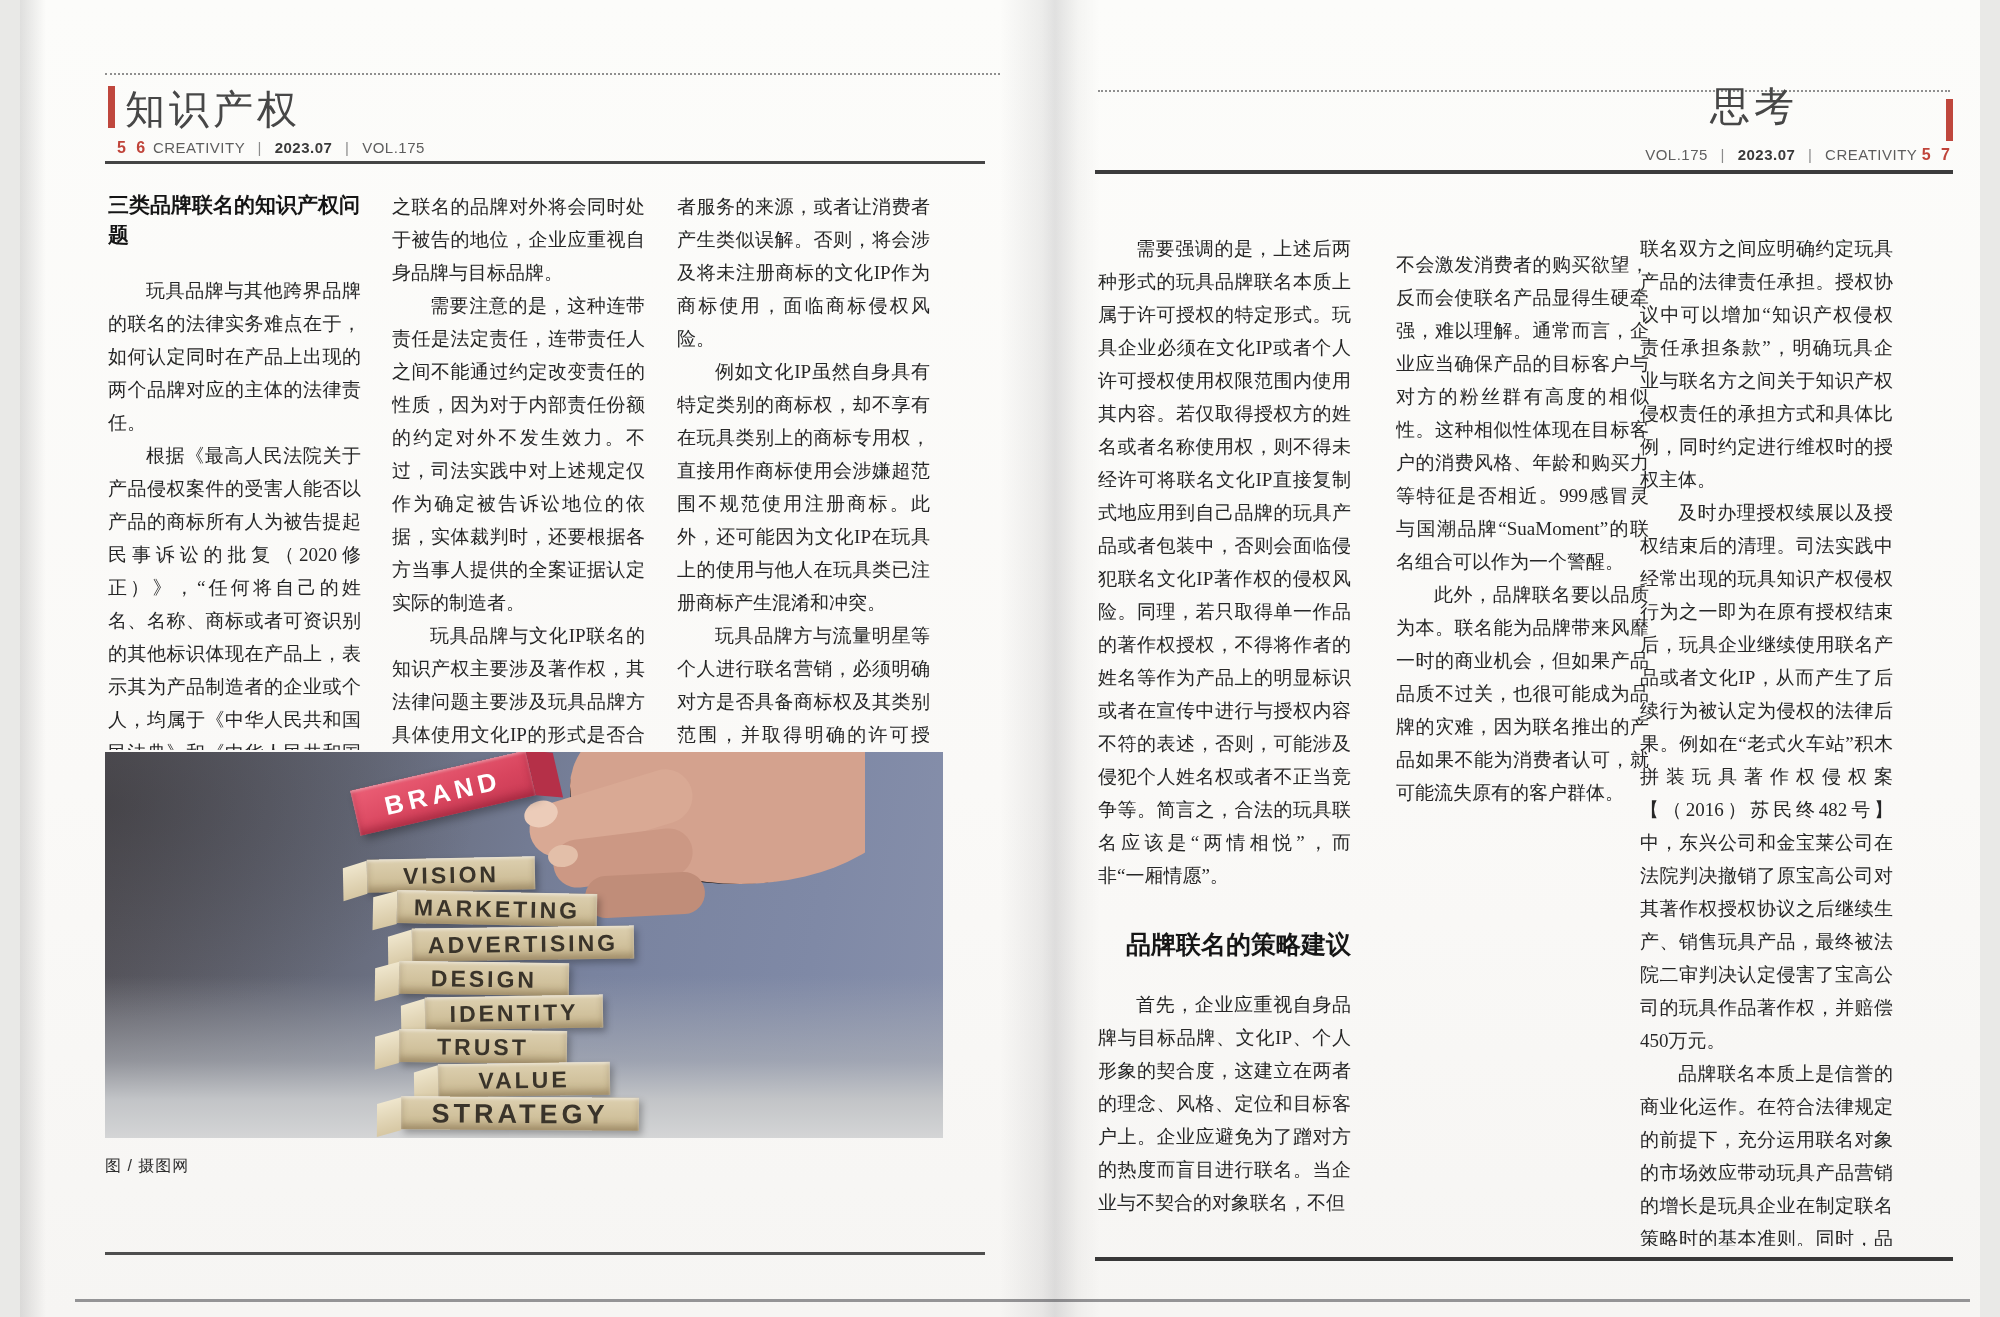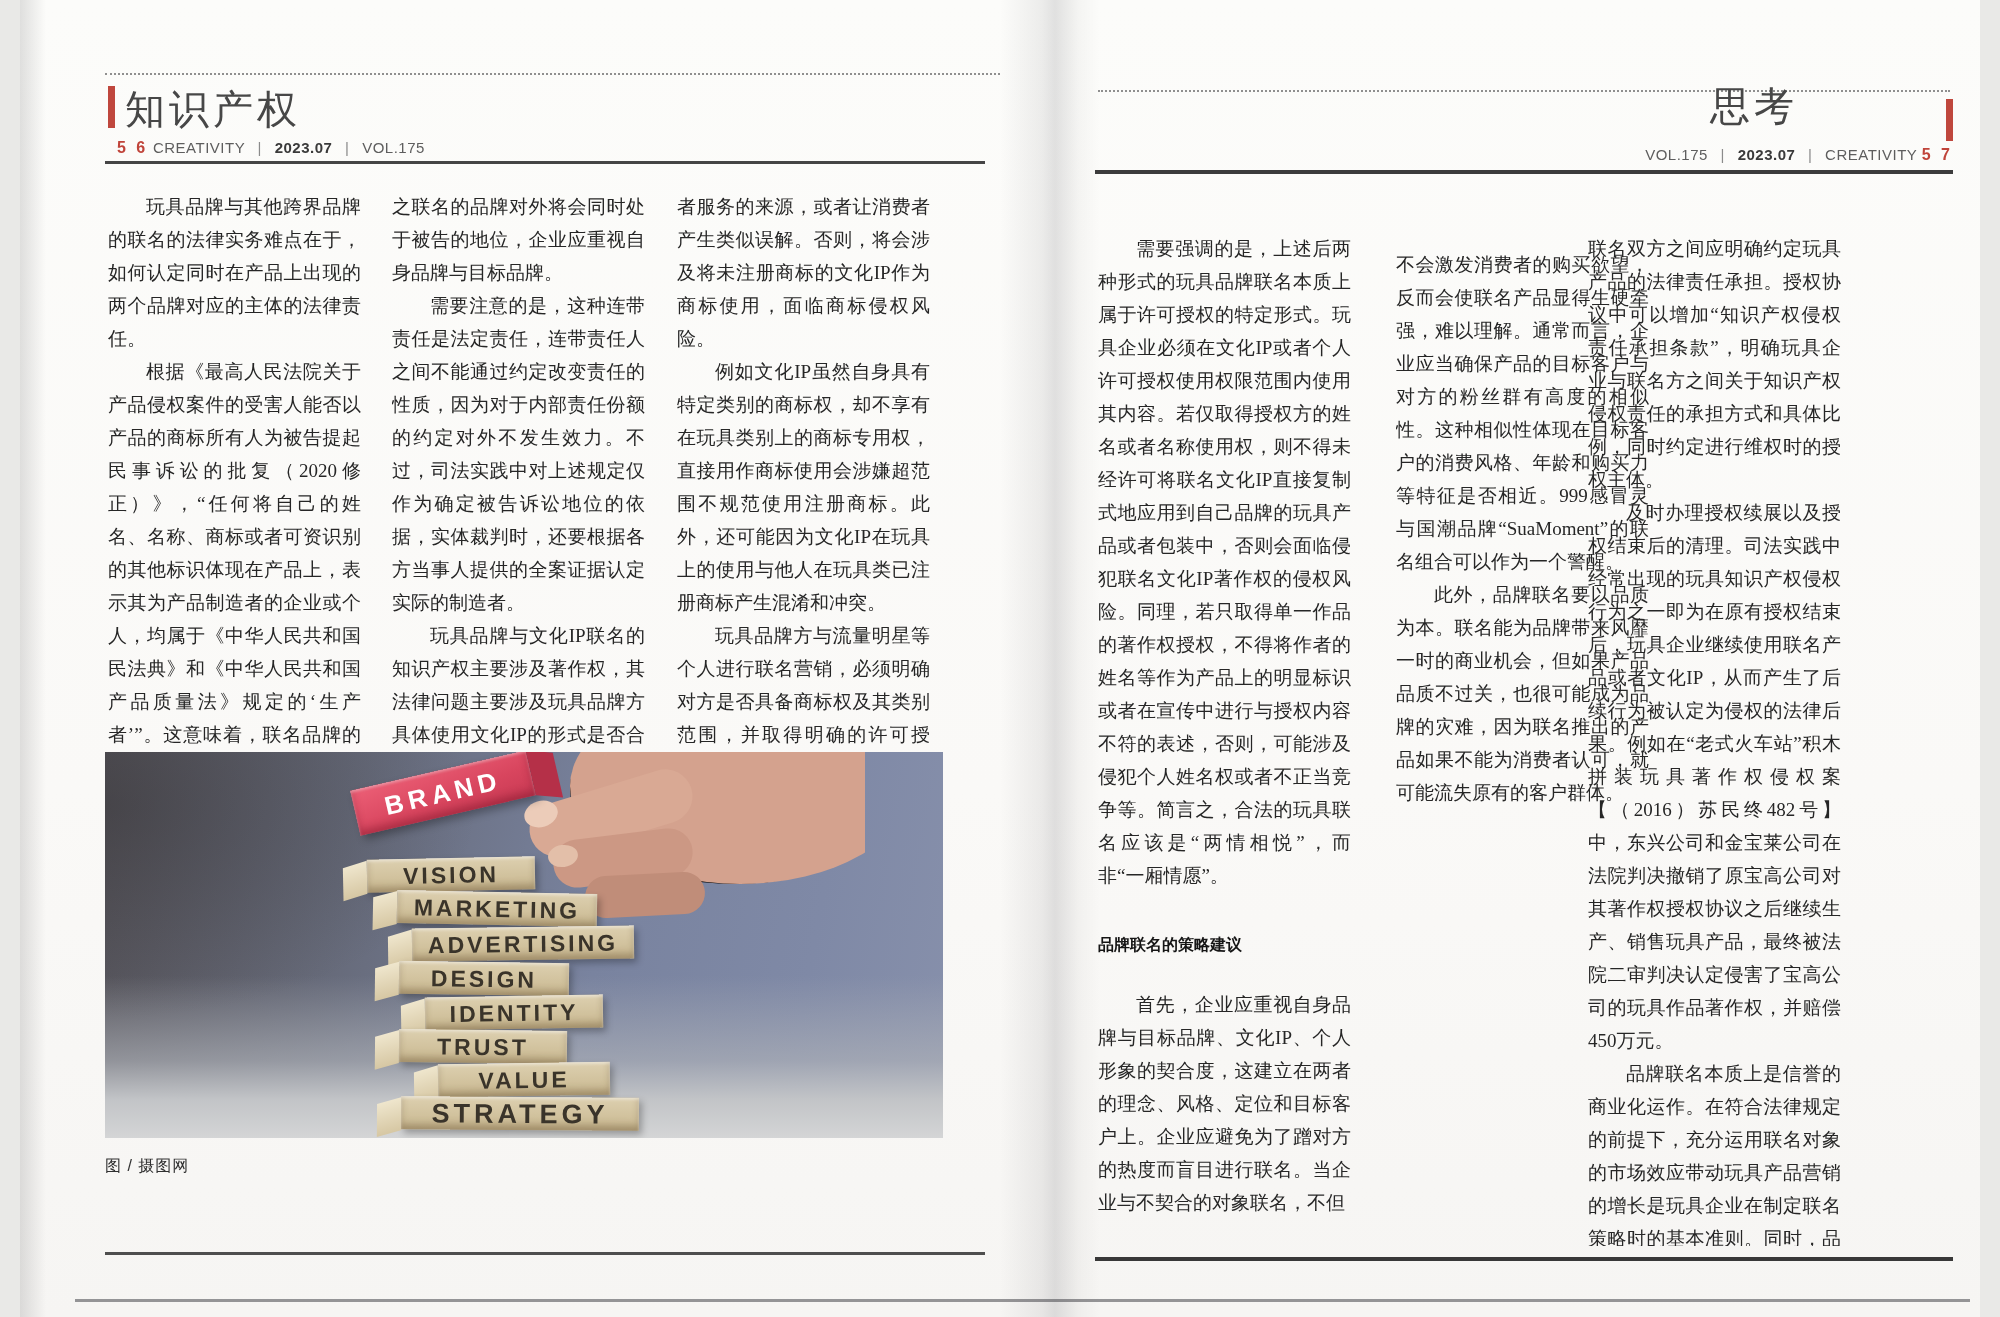--- a/index.html
+++ b/index.html
@@ -38,25 +38,25 @@
 
   
   .col{position:absolute;width:253px;font-size:19px;line-height:33px;text-align:justify;color:#262626;overflow:hidden;}
   .col p{margin:0;}
   .col p.ind{text-indent:2em;}
   .lp-col1{left:88px;top:190px;height:560px;}
   .lp-col2{left:372px;top:190px;height:560px;}
   .lp-col3{left:657px;top:190px;height:560px;}
   .rp-col1{left:1078px;top:232px;height:1014px;}
   .rp-col2{left:1368px;top:248px;height:1014px;margin-left:8px;}
-  .rp-col3{left:1568px;top:232px;height:1014px;}
+  .rp-col3{left:1620px;top:232px;height:1014px;}
   .article-title{font-family:"Liberation Sans","DejaVu Sans",sans-serif;font-size:21px;line-height:30px;
     font-weight:700;color:#151515;margin:0 0 24px 0;text-align:left;}
-  .subheading{font-family:Liberation Serif, serif;font-size:16px;line-height:30px;
-    font-weight:700;color:#151515;margin:38px 0 28px 0;text-align:left;text-indent:0;}
+  .subheading{font-family:Liberation Serif, serif;font-size:25px;line-height:30px;
+    font-weight:700;color:#151515;margin:38px 0 28px 0;text-align:right;text-indent:0;}
 
   
   .photo{position:absolute;left:85px;top:752px;width:838px;height:386px;overflow:hidden;
     background:linear-gradient(100deg,#56545a 0%,#666a79 28%,#79839f 58%,#7f89a6 82%,#8790ab 100%);}
   .photo-floor{position:absolute;left:0;bottom:0;width:100%;height:100%;
     background:linear-gradient(to top,#d4d5d6 0%,#c2c4c7 10%,rgba(176,179,185,0.65) 20%,rgba(140,146,162,0) 42%);}
   .photo-vignette{position:absolute;left:0;top:0;width:45%;height:70%;
     background:radial-gradient(ellipse at 0% 20%,rgba(40,38,40,0.35),rgba(0,0,0,0) 70%);}
   .block{position:absolute;height:33px;background:linear-gradient(#ddd0b0,#c8b78f);color:#3a342a;
     font-family:"Liberation Sans","DejaVu Sans",sans-serif;font-weight:bold;letter-spacing:3px;
@@ -99,20 +99,21 @@
     <span class="pg-num">5 6</span>
     <span>CREATIVITY</span>
     <span class="m-sep">|</span>
     <span class="m-bold">2023.07</span>
     <span class="m-sep">|</span>
     <span>VOL.175</span>
   </div>
   <div class="rule lp-rule"></div>
 
   <div class="col lp-col1">
+    <h1 class="article-title">三类品牌联名的知识产权问题</h1>
     <p class="ind">玩具品牌与其他跨界品牌的联名的法律实务难点在于，如何认定同时在产品上出现的两个品牌对应的主体的法律责任。</p>
     <p class="ind">根据《最高人民法院关于产品侵权案件的受害人能否以产品的商标所有人为被告提起民事诉讼的批复（2020修正）》，“任何将自己的姓名、名称、商标或者可资识别的其他标识体现在产品上，表示其为产品制造者的企业或个人，均属于《中华人民共和国民法典》和《中华人民共和国产品质量法》规定的‘生产者’”。这意味着，联名品牌的玩具产品若涉及侵权，玩具品牌及与</p>
   </div>
   <div class="col lp-col2">
     <p>之联名的品牌对外将会同时处于被告的地位，企业应重视自身品牌与目标品牌。</p>
     <p class="ind">需要注意的是，这种连带责任是法定责任，连带责任人之间不能通过约定改变责任的性质，因为对于内部责任份额的约定对外不发生效力。不过，司法实践中对上述规定仅作为确定被告诉讼地位的依据，实体裁判时，还要根据各方当事人提供的全案证据认定实际的制造者。</p>
     <p class="ind">玩具品牌与文化IP联名的知识产权主要涉及著作权，其法律问题主要涉及玩具品牌方具体使用文化IP的形式是否合规。玩具品牌方需要注意使用文化IP的方式和程度，尽量避免将文化IP用作指示产品或</p>
   </div>
   <div class="col lp-col3">
     <p>者服务的来源，或者让消费者产生类似误解。否则，将会涉及将未注册商标的文化IP作为商标使用，面临商标侵权风险。</p>

